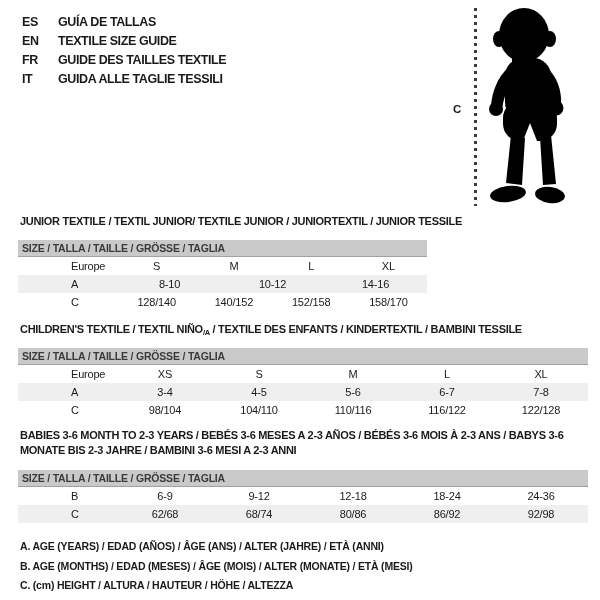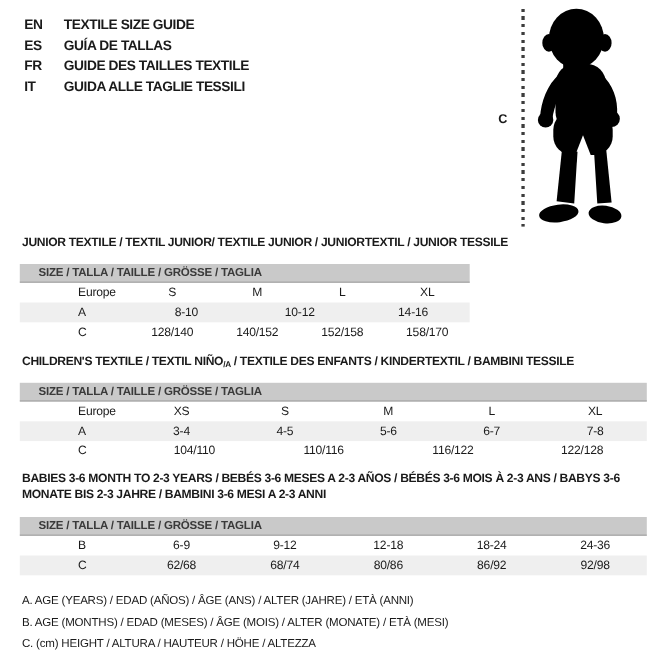--- a/index.html
+++ b/index.html
@@ -32,45 +32,45 @@
     position:absolute;left:20px;top:0;margin:0;font-size:11px;font-weight:bold;
     letter-spacing:-0.3px;line-height:15px;
   }
   .t2 .tbl-title{width:548px;}
   .tbl{position:absolute;left:18px;}
   .t0 .tbl{top:26px;width:409px;}
   .t1 .tbl{top:26px;width:570px;}
   .t2 .tbl{top:42px;width:570px;}
   .size-header{
     height:16px;line-height:16px;background:#c9c9c9;border-bottom:1px solid #a0a0a0;
-    padding-left:17px;font-weight:bold;font-size:10.5px;letter-spacing:-0.2px;color:#3a3a3a;
+    padding-left:4px;font-weight:bold;font-size:10.5px;letter-spacing:-0.2px;color:#3a3a3a;
   }
   .trow{display:flex;height:18px;line-height:18px;font-size:11px;letter-spacing:-0.2px;}
   .trow.shaded{background:#efefef;}
   .trow .rlabel{flex:0 0 52px;padding-left:5px;box-sizing:border-box;margin-left:48px;}
   .trow .cell{flex:1;text-align:center;}
   .subs{font-size:7.5px;position:relative;top:2px;}
 
   
   .footnotes{position:absolute;left:20px;top:537px;}
-  .footnote{height:19.5px;line-height:19.5px;font-weight:normal;font-size:10.5px;letter-spacing:-0.2px;white-space:nowrap;}
+  .footnote{height:19.5px;line-height:19.5px;font-weight:bold;font-size:10.5px;letter-spacing:-0.2px;white-space:nowrap;}
 </style>
 </head>
 <body>
 
 <div class="canvas">
 
   <div class="lang-list">
       <div class="lang-row">
+        <span class="lang-code">ES</span>
+        <span class="lang-label">GUÍA DE TALLAS</span>
+      </div>
+      <div class="lang-row">
         <span class="lang-code">EN</span>
         <span class="lang-label">TEXTILE SIZE GUIDE</span>
-      </div>
-      <div class="lang-row">
-        <span class="lang-code">ES</span>
-        <span class="lang-label">GUÍA DE TALLAS</span>
       </div>
       <div class="lang-row">
         <span class="lang-code">FR</span>
         <span class="lang-label">GUIDE DES TAILLES TEXTILE</span>
       </div>
       <div class="lang-row">
         <span class="lang-code">IT</span>
         <span class="lang-label">GUIDA ALLE TAGLIE TESSILI</span>
       </div>
     </div>
@@ -144,20 +144,21 @@
           <div class="trow shaded">
             <span class="rlabel">A</span>
             <span class="cell">3-4</span>
             <span class="cell">4-5</span>
             <span class="cell">5-6</span>
             <span class="cell">6-7</span>
             <span class="cell">7-8</span>
           </div>
           <div class="trow">
             <span class="rlabel">C</span>
+            <span class="cell">98/104</span>
             <span class="cell">104/110</span>
             <span class="cell">110/116</span>
             <span class="cell">116/122</span>
             <span class="cell">122/128</span>
           </div>
         </div>
     </div>
   </section>
 
   <section class="size-section t2">

